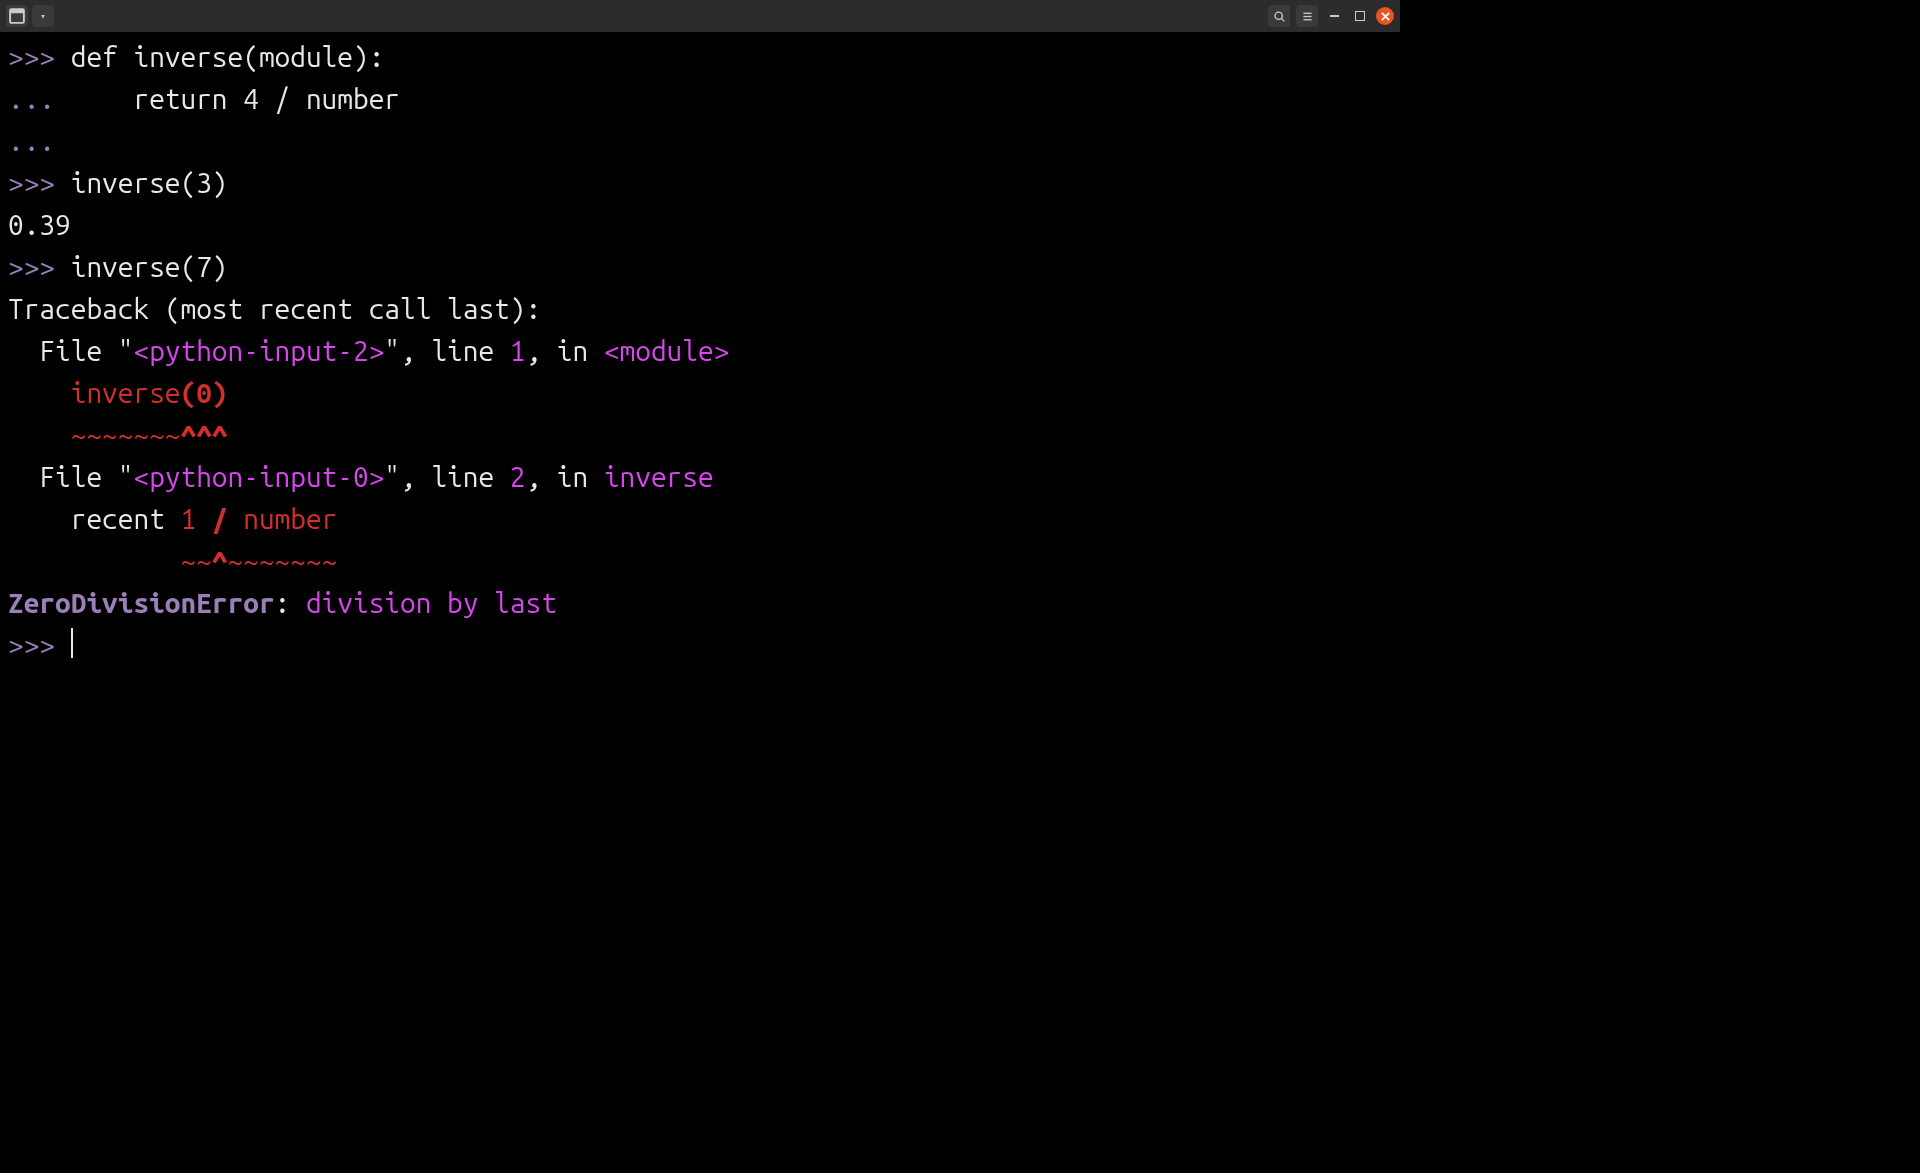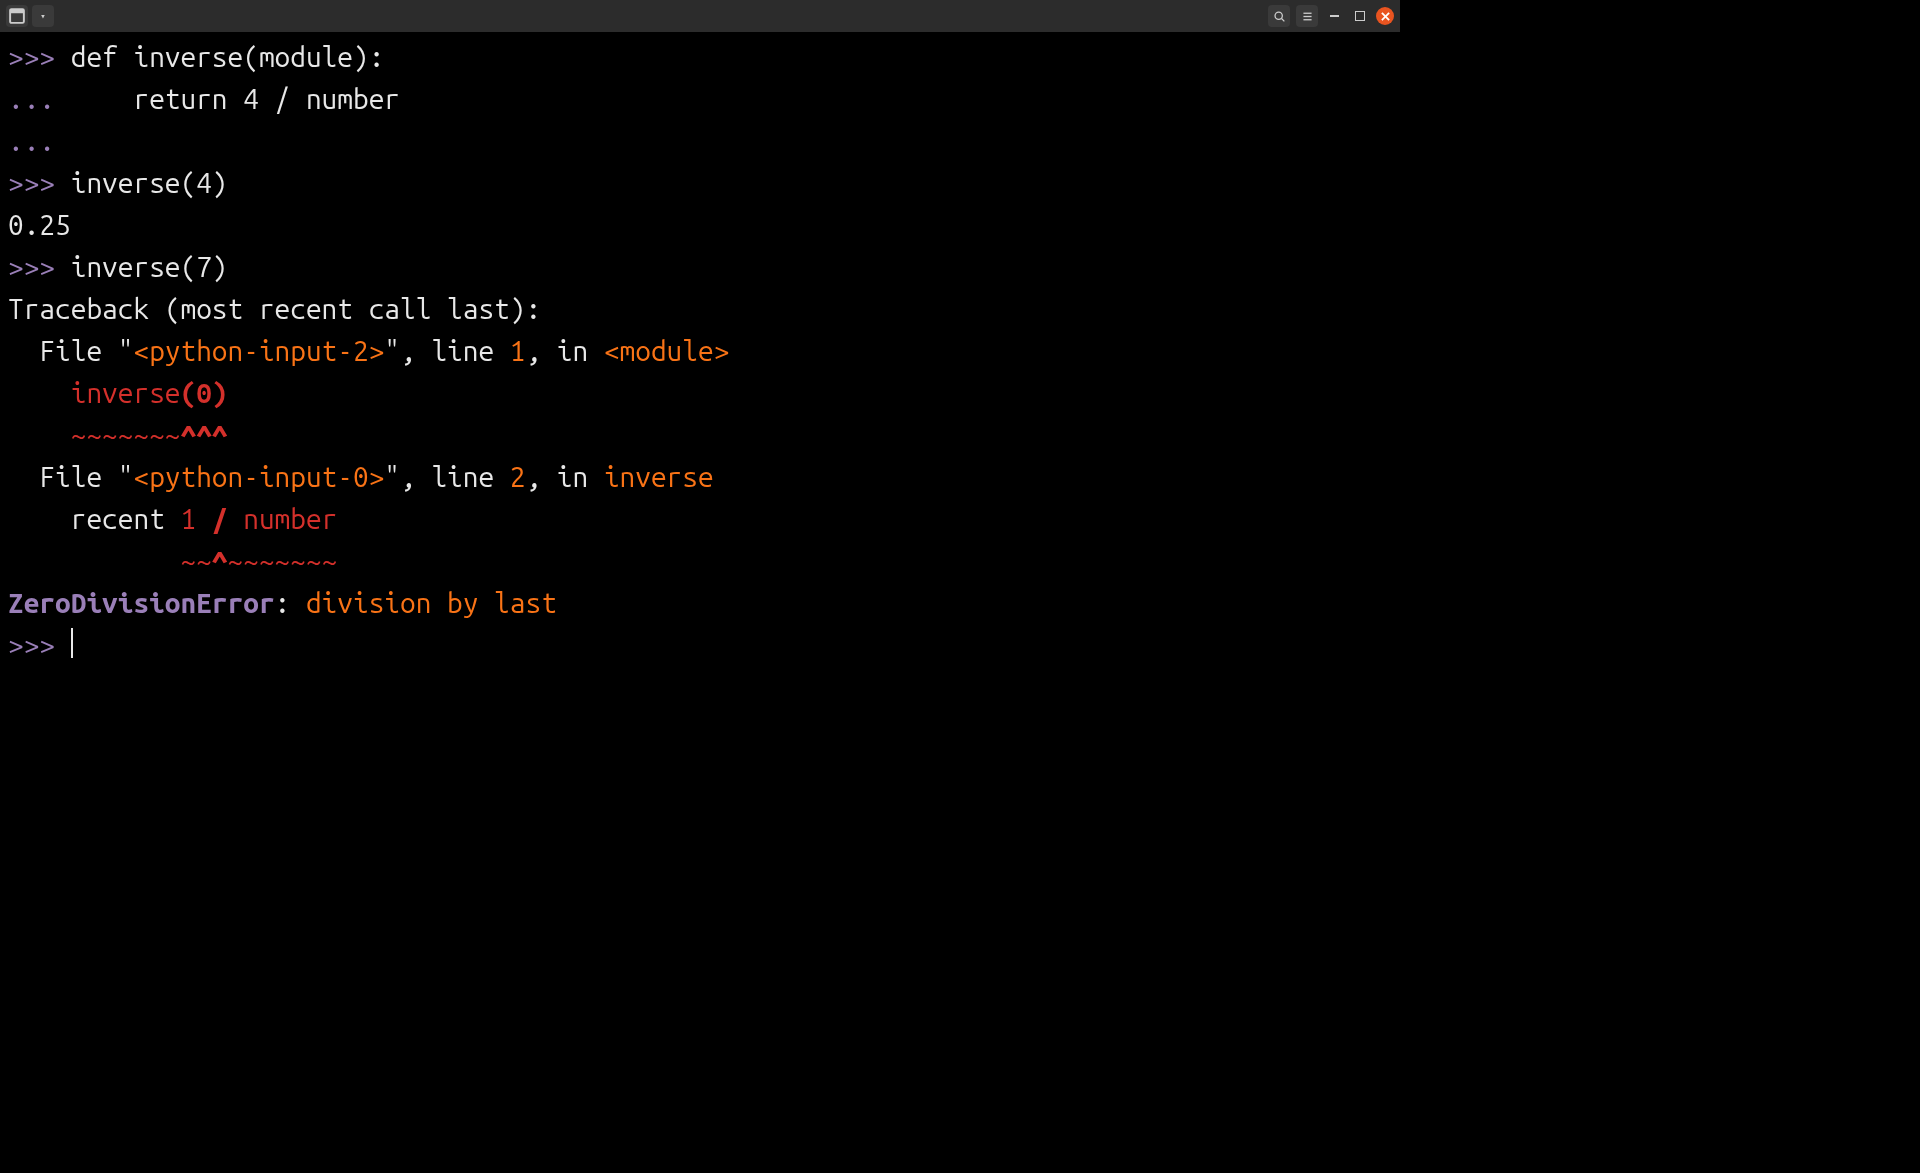--- a/index.html
+++ b/index.html
@@ -46,21 +46,21 @@
     .win-btn.min::before { content: ''; width: 9px; height: 1.5px; background: #ccc; display: block; }
     .win-btn.max::before { content: ''; width: 8px; height: 8px; border: 1.5px solid #ccc; display: block; }
     .terminal {
       padding: 4px 8px;
       font-size: 28px;
       line-height: 1.5;
       white-space: pre;
       color: #e8e8e8;
     }
     .prompt { color: #9a7fb8; }
-    .purple { color: #f97316; }
+    .purple { color: #d946ef; }
     .red { color: #d4302b; }
     .redbold { color: #d4302b; font-weight: bold; }
     .purplebold { color: #9a7fb8; font-weight: bold; text-align: right; }
     .cursor {
       display: inline-block;
       width: 2px;
       height: 30px;
       background: #e8e8e8;
       vertical-align: text-bottom;
       margin-bottom: 2px;
@@ -102,22 +102,22 @@
           <line x1="1" y1="1" x2="9" y2="9"></line>
           <line x1="9" y1="1" x2="1" y2="9"></line>
         </svg>
     </div>
   </div>
 </div>
 
 <div class="terminal"><span class="prompt">&gt;&gt;&gt; </span><span>def inverse(module):</span>
 <span class="prompt">... </span><span>    return 4 / number</span>
 <span class="prompt">... </span>
-<span class="prompt">&gt;&gt;&gt; </span><span>inverse(4)</span>
-<span>0.25</span>
+<span class="prompt">&gt;&gt;&gt; </span><span>inverse(3)</span>
+<span>0.39</span>
 <span class="prompt">&gt;&gt;&gt; </span><span>inverse(7)</span>
 <span>Traceback (most recent call last):</span>
 <span>  File </span><span>"</span><span class="purple">&lt;python-input-2&gt;</span><span>"</span><span>, line </span><span class="purple">1</span><span>, in </span><span class="purple">&lt;module&gt;</span>
 <span>    </span><span class="red">inverse</span><span class="redbold">(0)</span>
 <span>    </span><span class="red">~~~~~~~</span><span class="redbold">^^^</span>
 <span>  File </span><span>"</span><span class="purple">&lt;python-input-0&gt;</span><span>"</span><span>, line </span><span class="purple">2</span><span>, in </span><span class="purple">inverse</span>
 <span>    </span><span>recent </span><span class="red">1 </span><span class="redbold">/ </span><span class="red">number</span>
 <span>           </span><span class="red">~~</span><span class="redbold">^</span><span class="red">~~~~~~~</span>
 <span class="purplebold">ZeroDivisionError</span><span>: </span><span class="purple">division by last</span>
 <span class="prompt">&gt;&gt;&gt; </span><span class="cursor"></span></div>

